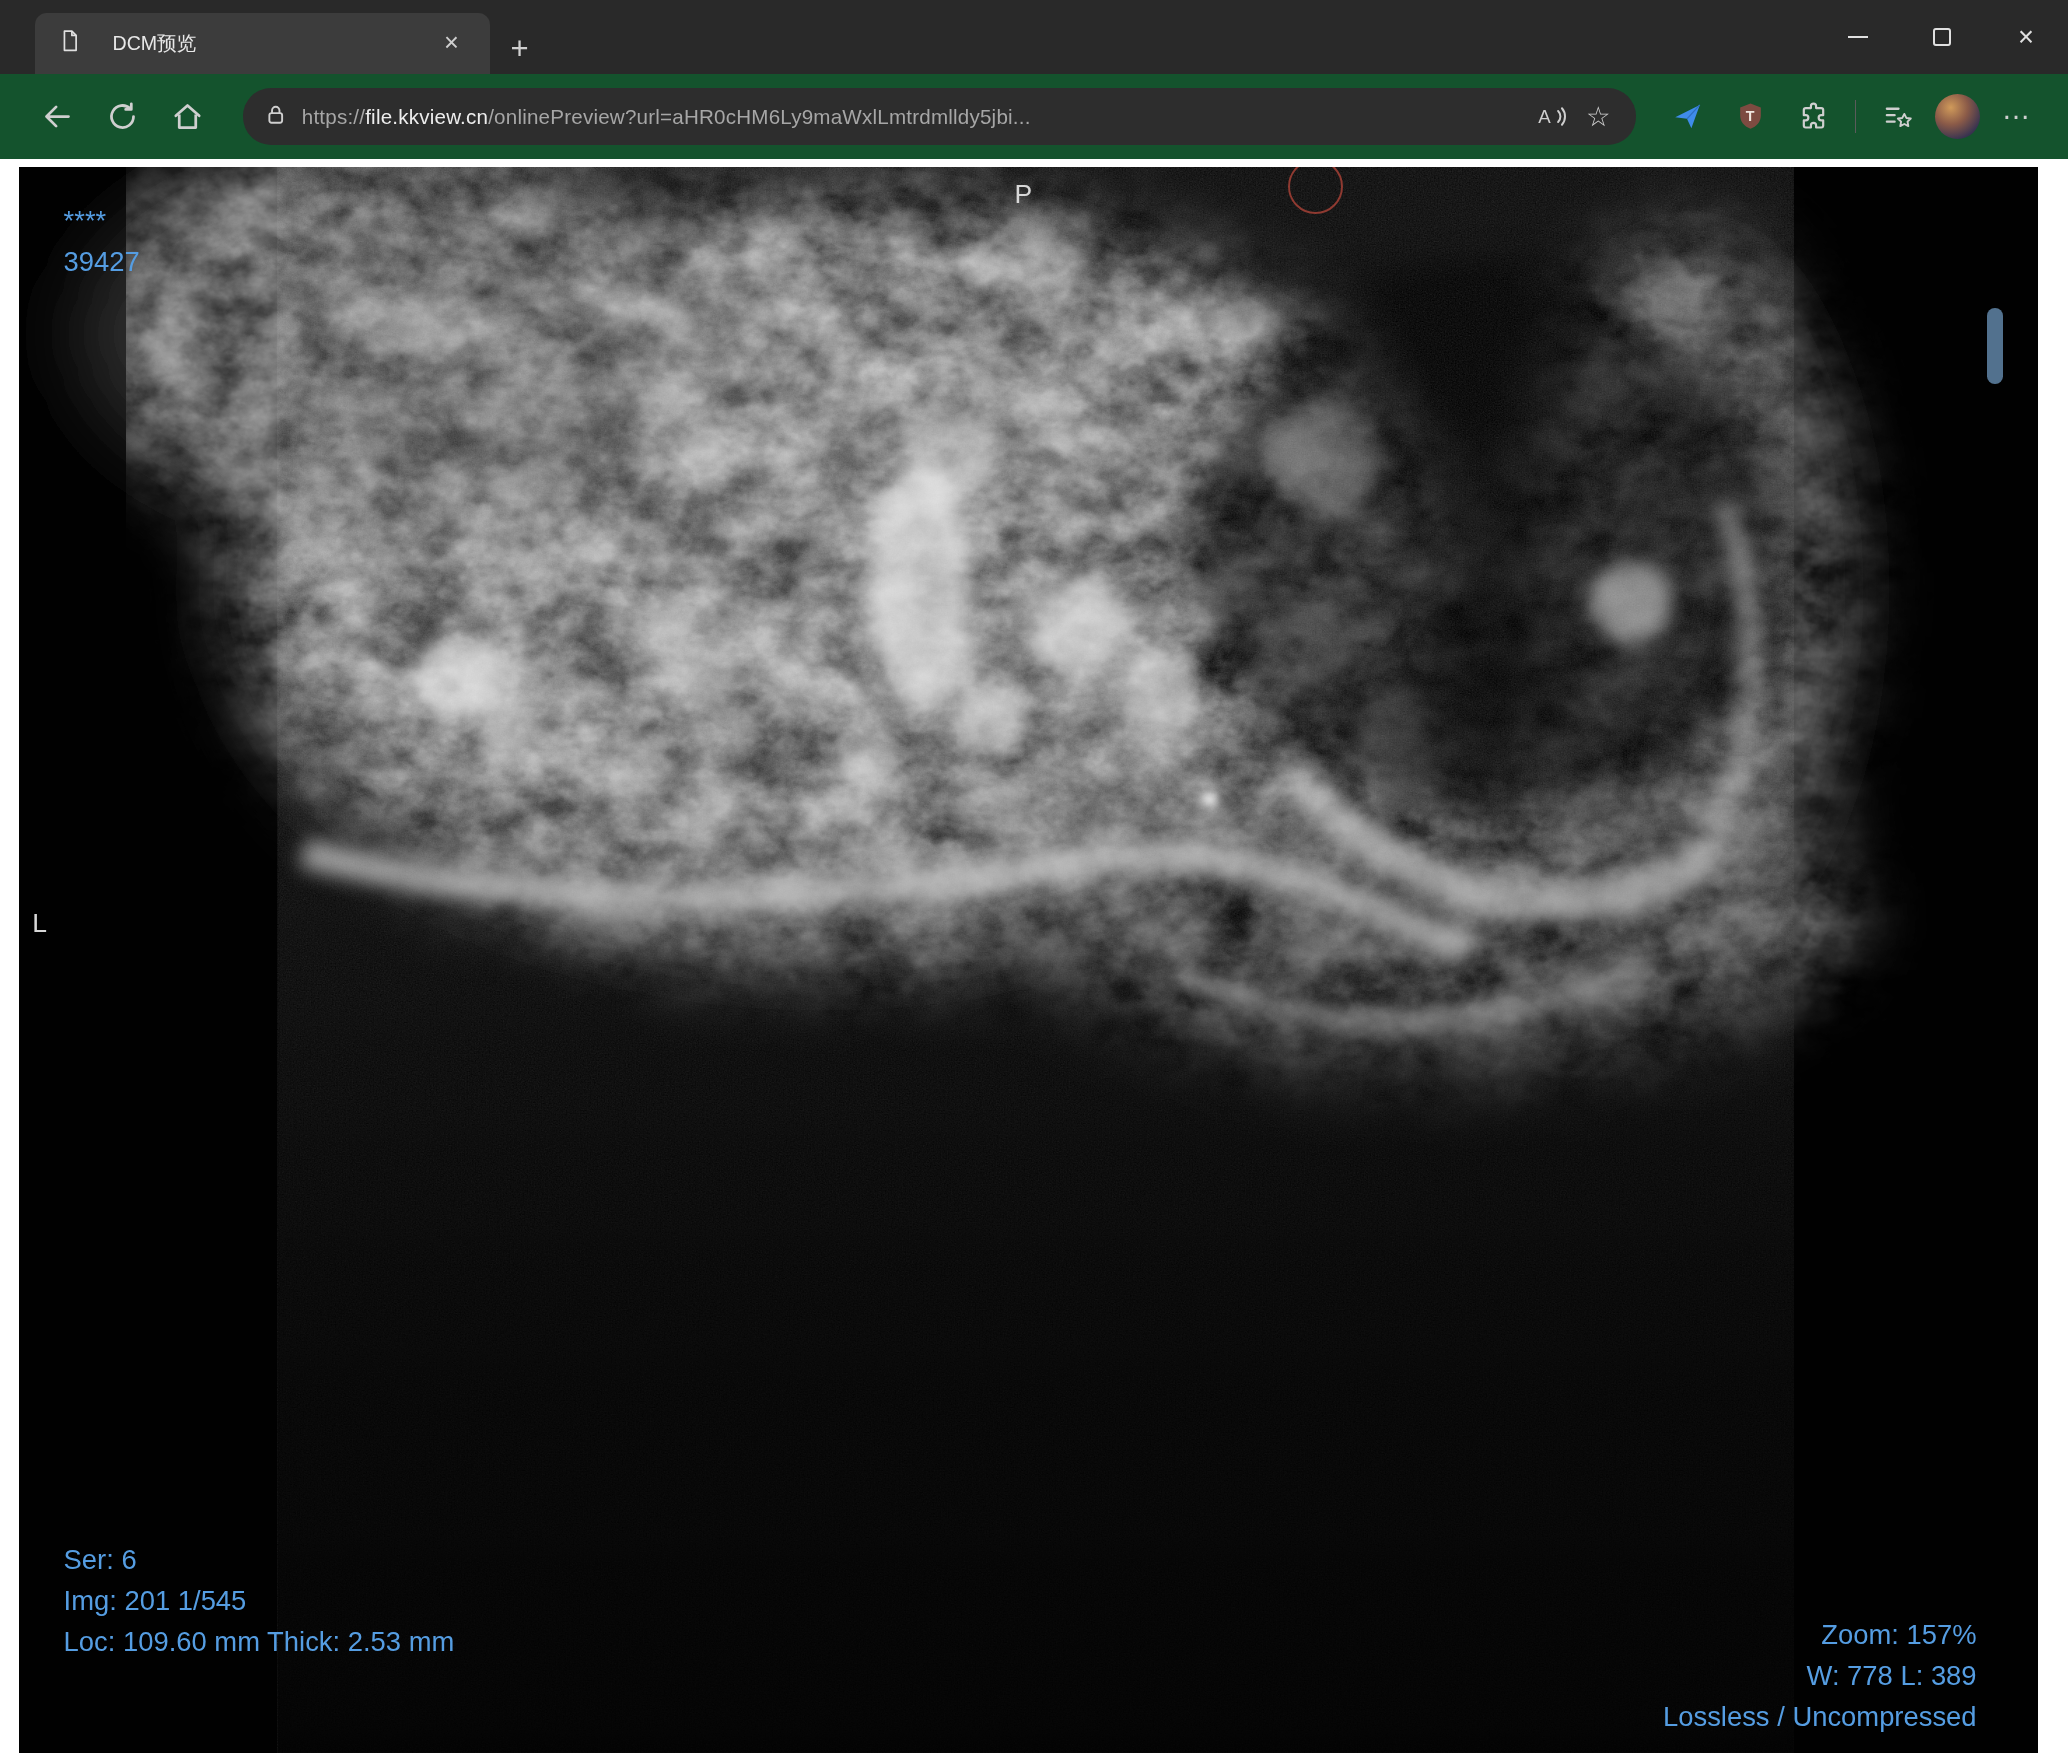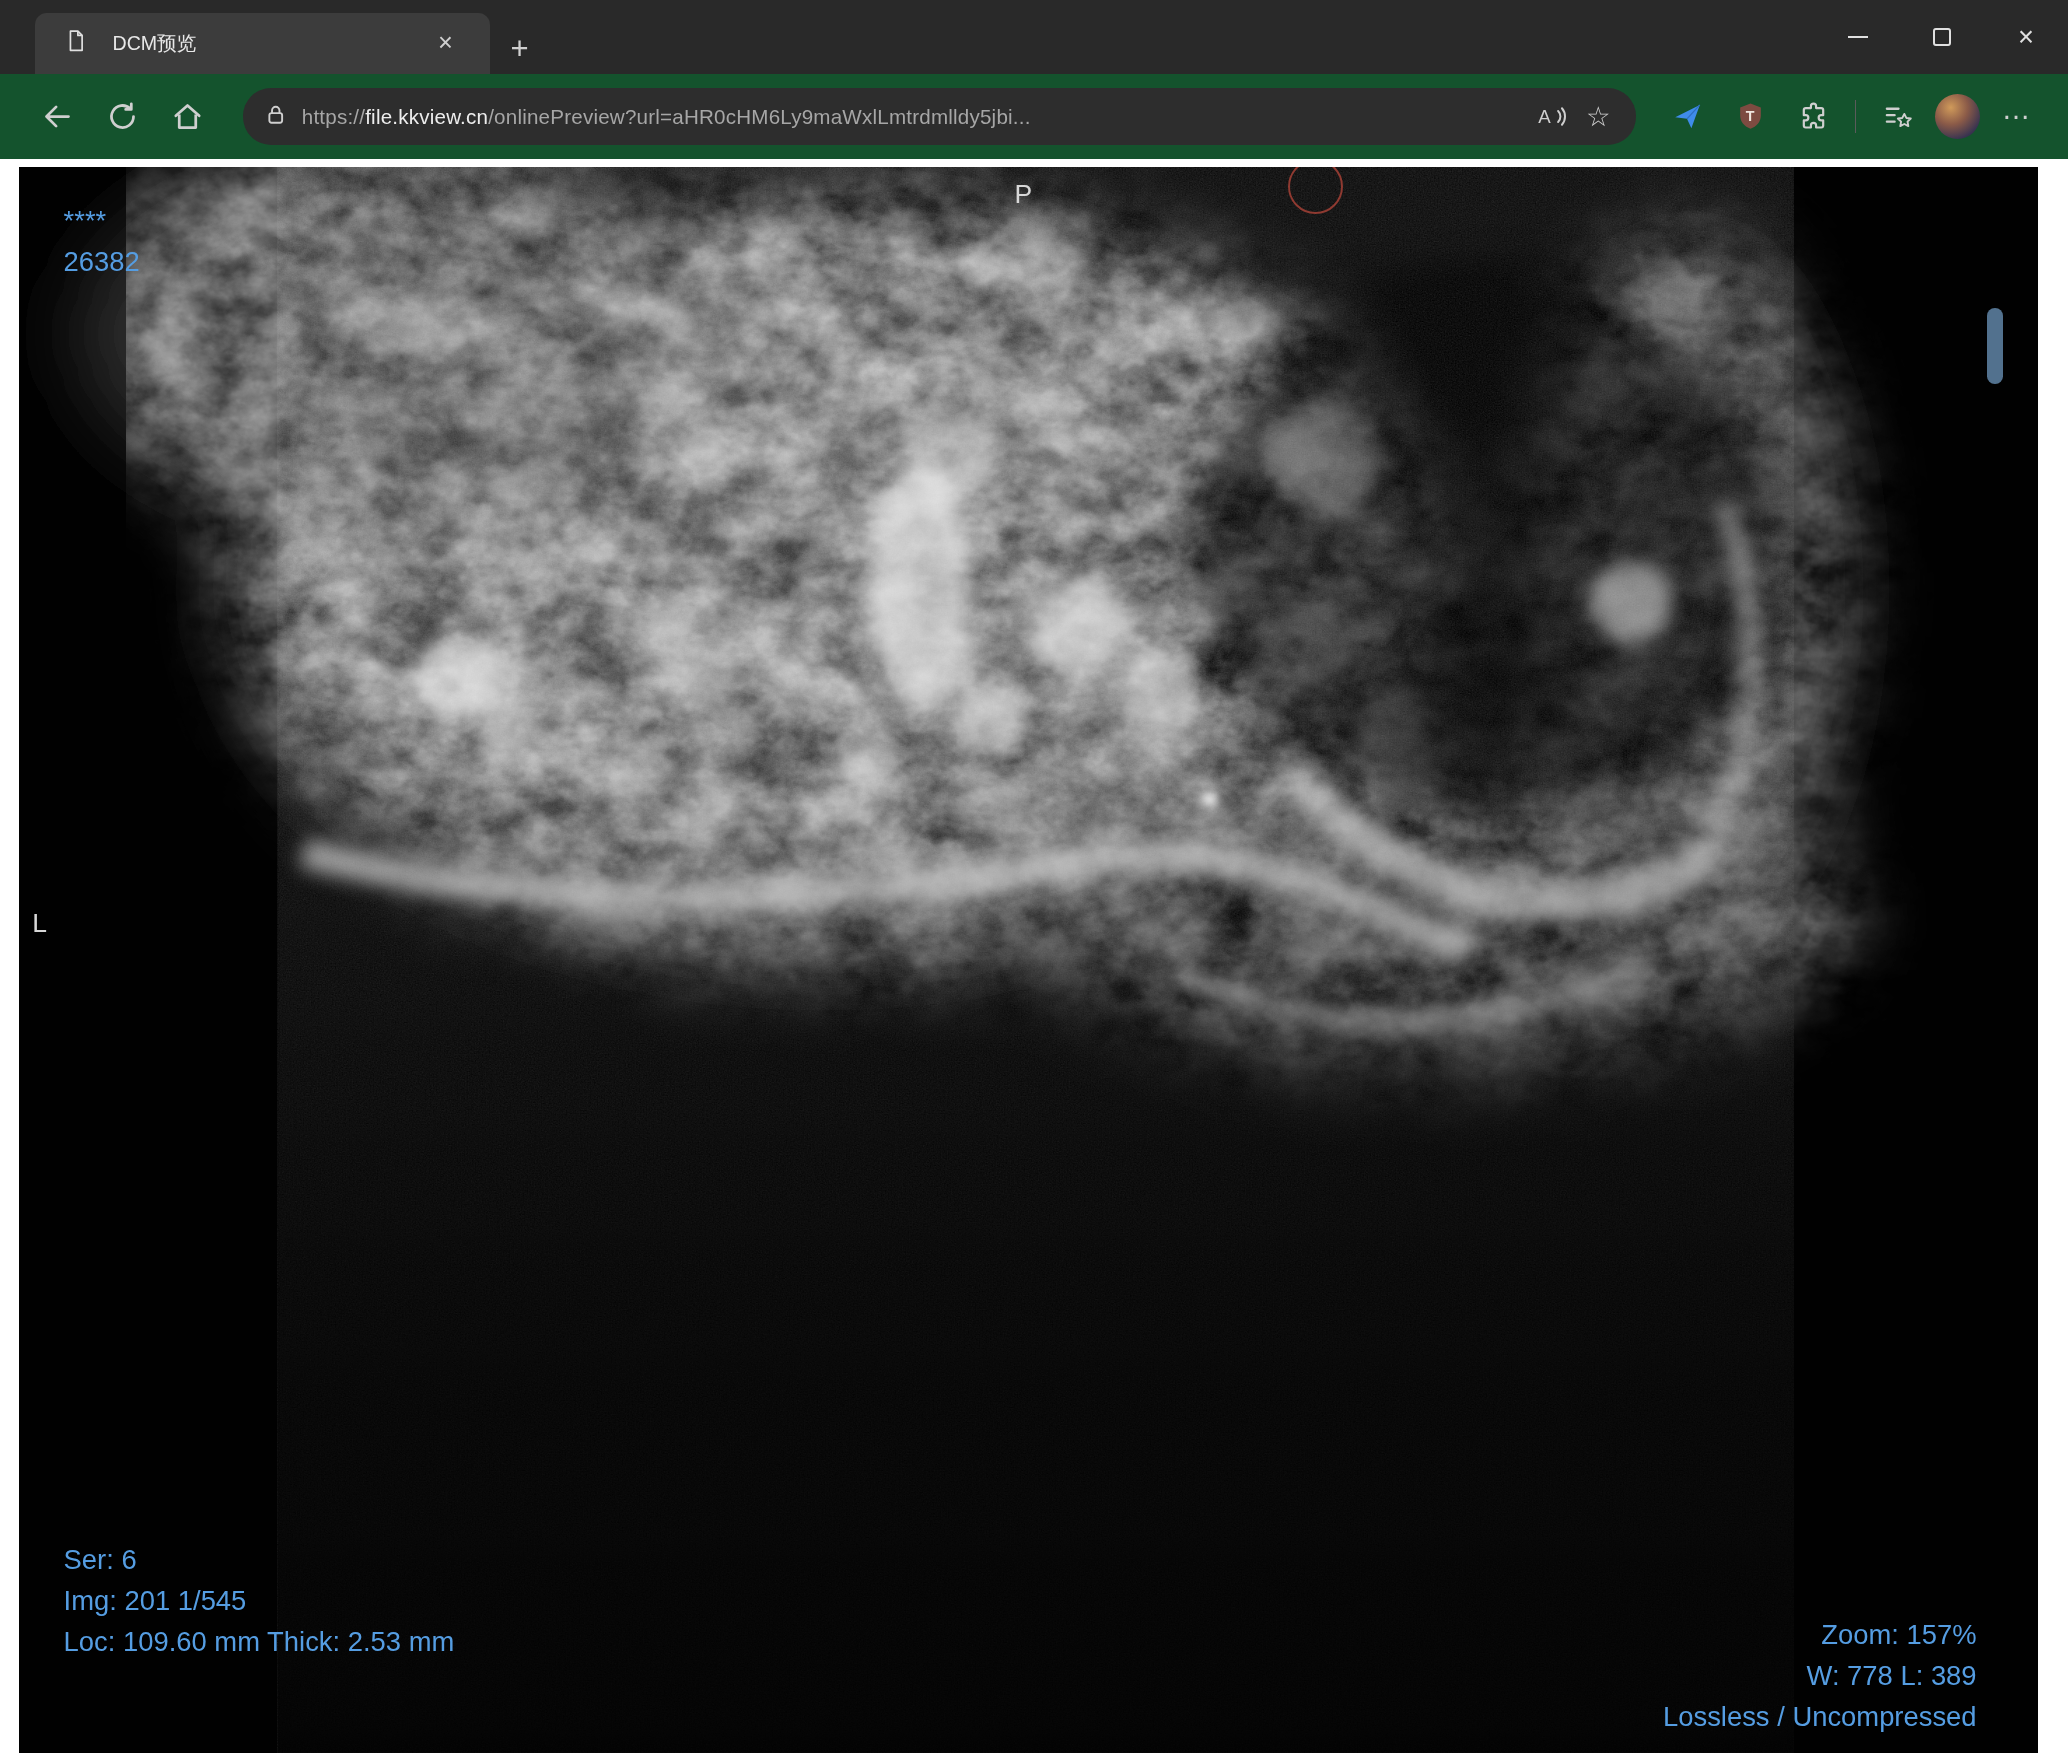--- a/index.html
+++ b/index.html
@@ -7,21 +7,21 @@
     --annot:#8f3a31;
     --thumb:#52718e;
   }
   *{box-sizing:border-box;margin:0;padding:0;font-family:"Liberation Sans",sans-serif;}
   html,body{background:#111;}
   .window{position:relative;width:2068px;height:1764px;background:#fff;overflow:hidden;}
 
   
   .tabstrip{position:absolute;top:0;left:0;width:2068px;height:74px;background:#292929;}
   .tab{position:absolute;left:35px;top:12.7px;width:455px;height:61px;background:#3c3c3c;
-       border-radius:11.8px 11.8px 0 0;display:flex;align-items:center;padding:0 28px;gap:24px;justify-content:space-between;}
+       border-radius:11.8px 11.8px 0 0;display:flex;align-items:center;padding:0 22px;gap:30px;justify-content:space-between;}
   .tab-title{color:#e8e8e8;font-size:19.6px;white-space:nowrap;overflow:hidden;flex:1;}
   .tab-close{background:none;border:none;color:#cfcfcf;font-size:25.5px;line-height:25.5px;cursor:default;
        width:33px;height:33px;border-radius:5.9px;}
   .newtab{position:absolute;left:498px;top:27.4px;width:43px;height:43px;background:none;border:none;
        color:#d0d0d0;font-size:31px;font-weight:300;line-height:39px;}
   .win-controls{position:absolute;right:0;top:0;height:74px;display:flex;}
   .win-controls button{width:84px;height:74px;background:none;border:none;display:flex;
        align-items:center;justify-content:center;color:#e0e0e0;font-size:27.4px;}
   .min-glyph{display:block;width:19.6px;height:2px;background:#e0e0e0;}
   .max-glyph{display:block;width:17.6px;height:17.6px;border:2px solid #e0e0e0;border-radius:2.9px;}
@@ -249,21 +249,21 @@
           <circle cx="1330" cy="300" r="60" opacity="0.25"></circle>
         </g>
         <circle cx="1215" cy="645" r="8" fill="#ffffff" opacity="0.9" filter="url(#b5)"></circle>
 
         <rect x="264" y="0" width="1547" height="1618" filter="url(#grain)" opacity="0.14"></rect>
         <rect x="264" y="620" width="1547" height="998" fill="url(#fadeDown)"></rect>
       </svg>
 
       <div class="ov tl">
         <div>****</div>
-        <div>26382</div>
+        <div>39427</div>
       </div>
 
       <div class="marker p">P</div>
 
 
       <div class="marker l">L</div>
 
       <div class="ov bl">
         <div>Ser: 6</div>
         <div>Img: 201 1/545</div>

